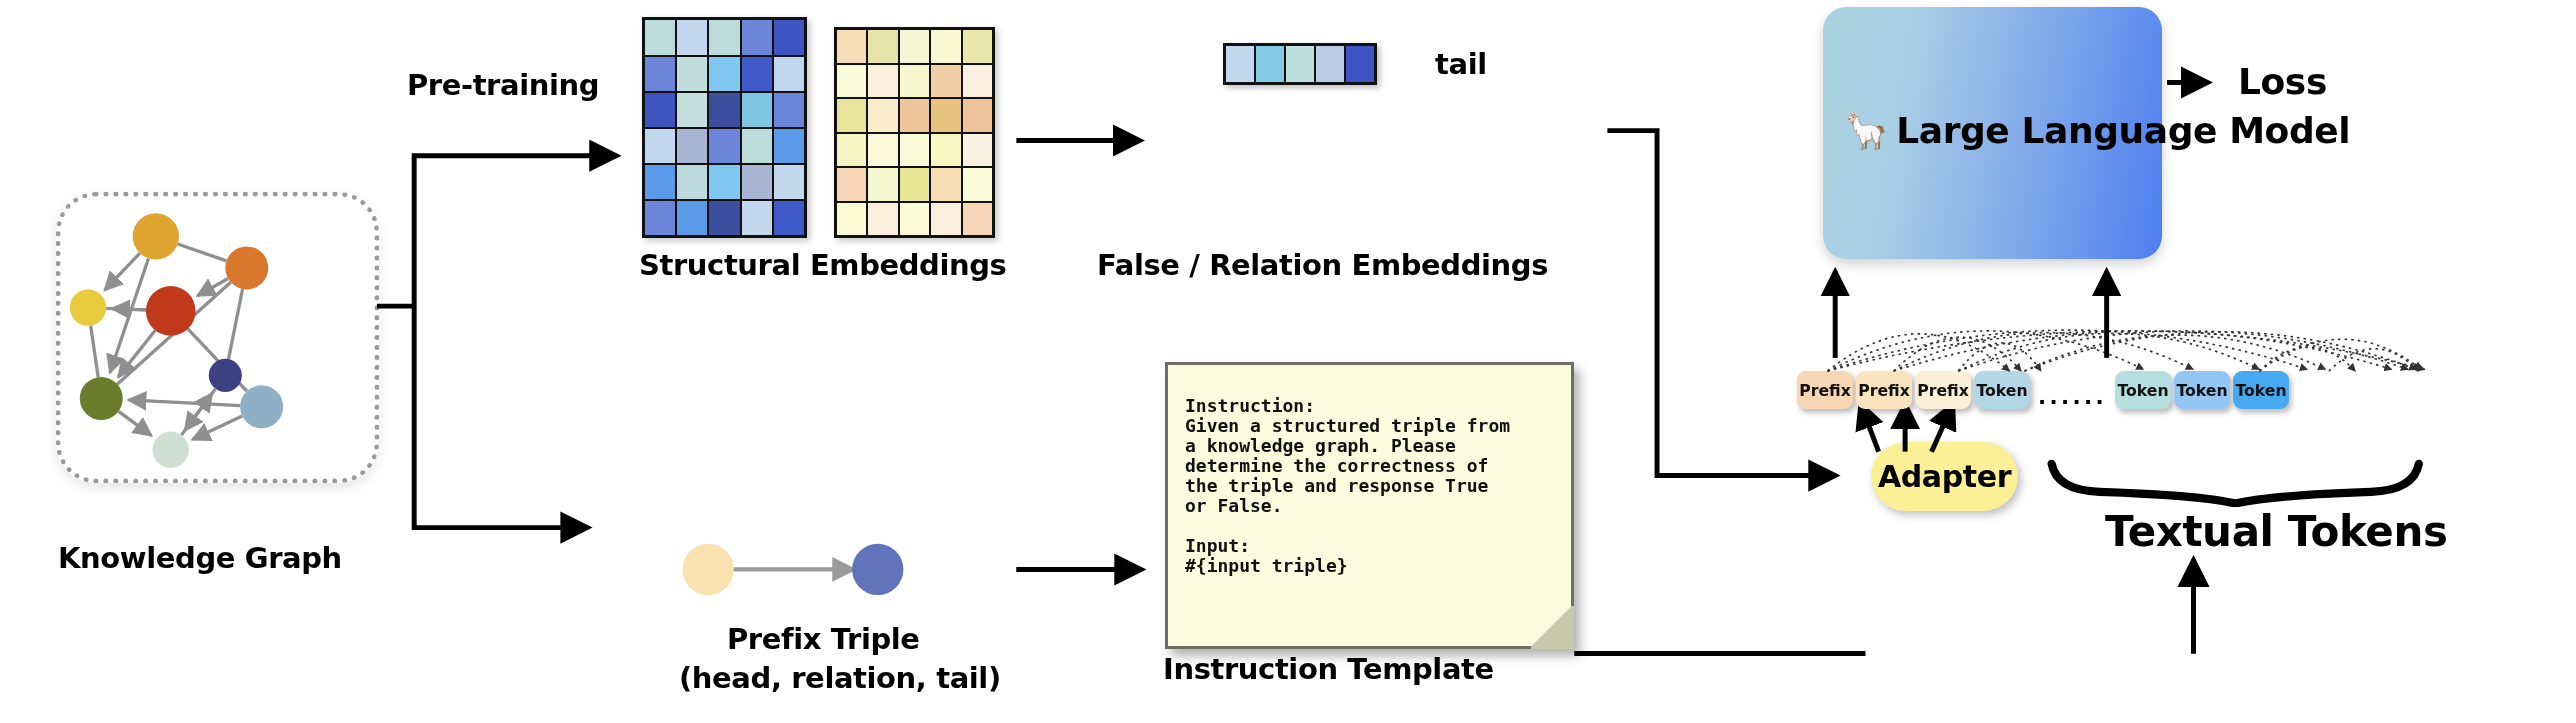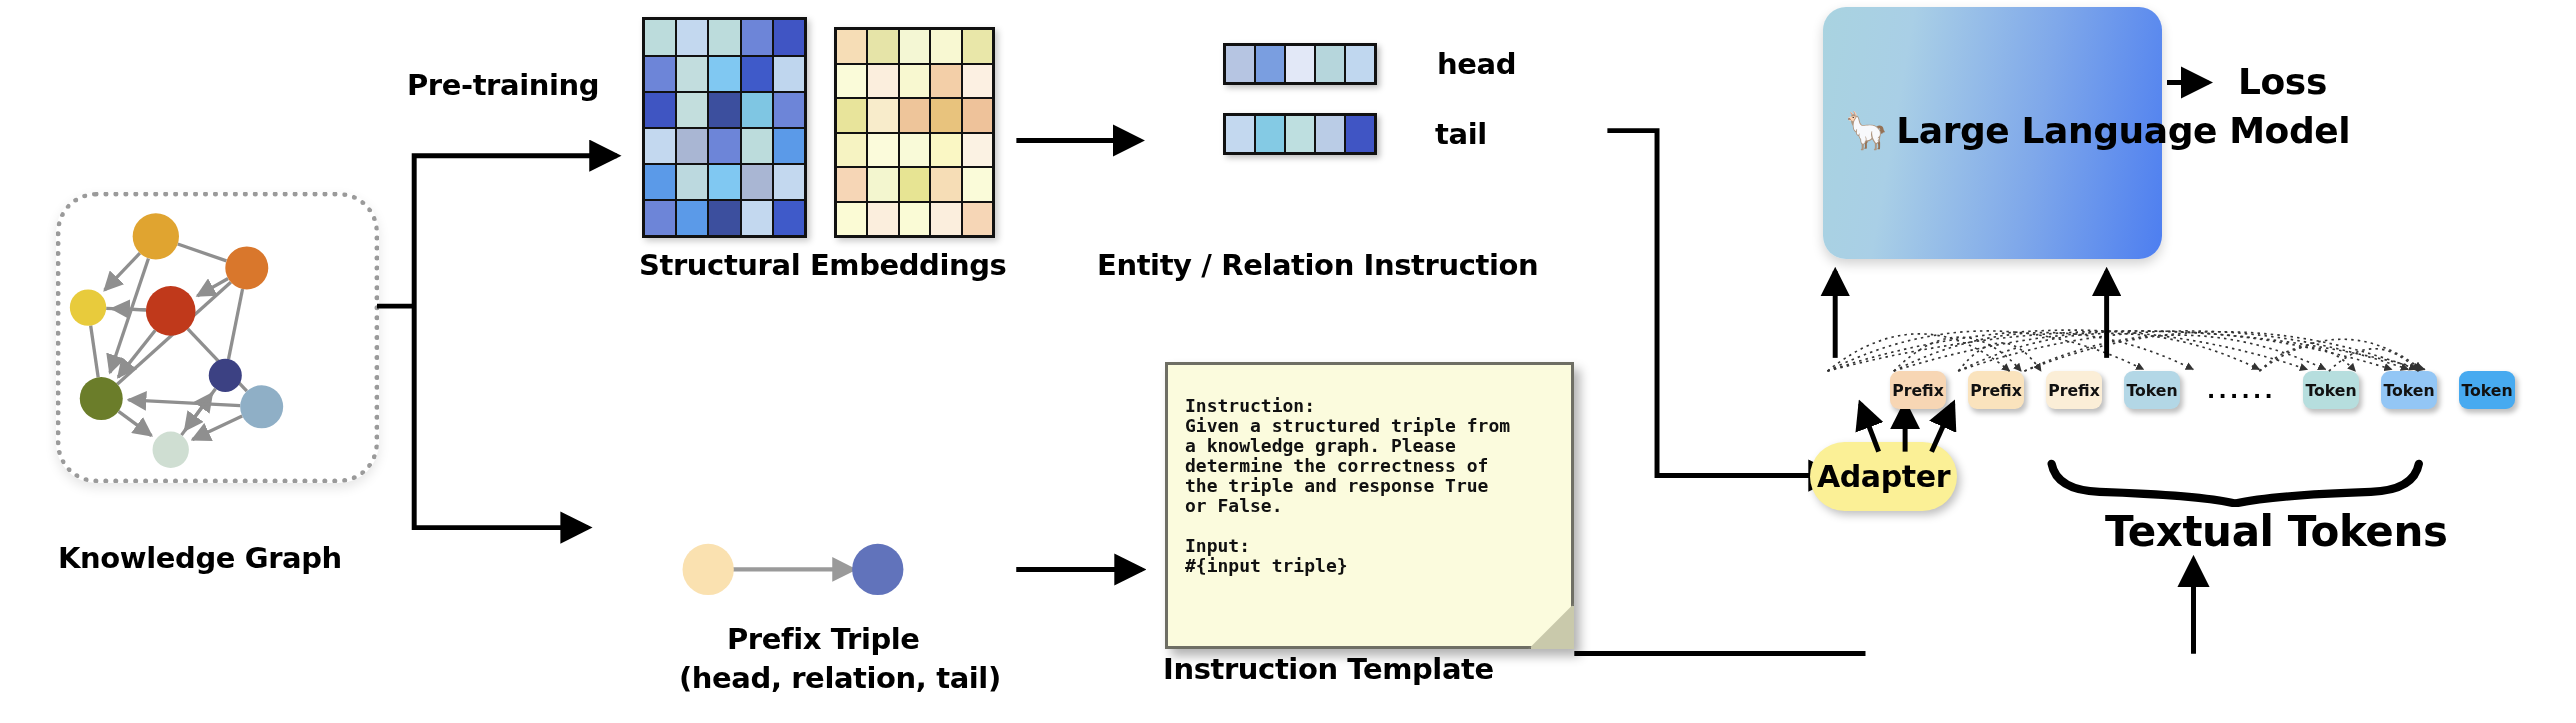--- a/index.html
+++ b/index.html
@@ -42,21 +42,21 @@
        background:linear-gradient(100deg,#a9d3e0 0%,#a9cfe6 24%,#7fa8ea 62%,#4d7ef0 100%);
        box-shadow:0 5px 11.6px rgba(0,0,0,.18);}
   #llm-inner{left:1844px;top:110px;display:flex;align-items:center;gap:7.4px;}
 
   
   .chip{width:56px;height:38px;border-radius:9px;display:flex;align-items:center;
         justify-content:center;font-size:15.7px;font-weight:700;color:#111;
         box-shadow:2.5px 3.3px 5.8px rgba(0,0,0,.25);}
 
   
-  #adapter{left:1810px;top:442px;width:147px;height:69px;border-radius:35px;
+  #adapter{left:1871px;top:442px;width:147px;height:69px;border-radius:35px;
            background:#fbf096;box-shadow:3.3px 4.1px 8.3px rgba(0,0,0,.25);
            display:flex;align-items:center;justify-content:center;text-align:center;}
 </style>
 </head>
 <body>
 
 <div class="abs" id="kg-box"></div>
 <svg class="abs" id="kg-svg" viewBox="0 0 410 372">
   <defs>
     <marker id="kgA" viewBox="0 0 10 10" refX="9" refY="5" markerWidth="6" markerHeight="6" orient="auto-start-reverse">
@@ -164,42 +164,32 @@
     <div style="background: rgb(231, 228, 147);"></div>
     <div style="background: rgb(246, 221, 182);"></div>
     <div style="background: rgb(250, 251, 217);"></div>
     <div style="background: rgb(251, 251, 213);"></div>
     <div style="background: rgb(251, 238, 221);"></div>
     <div style="background: rgb(250, 251, 214);"></div>
     <div style="background: rgb(251, 238, 221);"></div>
     <div style="background: rgb(246, 214, 182);"></div>
   </div>
 <div class="abs lbl" style="left:639px;top:248px;font-size:29px;">Structural Embeddings</div>
-<div class="abs lbl" style="left:1097px;top:248px;font-size:29px;">Entity / Relation Instruction</div>
+<div class="abs lbl" style="left:1097px;top:248px;font-size:29px;">False / Relation Embeddings</div>
 
 <svg class="abs" style="left:1016px;top:124px;width:141px;height:33px;" viewBox="0 0 170 40" width="141" height="33">
   <defs>
       <marker id="hA" viewBox="0 0 10 10" refX="8.5" refY="5" markerWidth="6.5" markerHeight="6.5" orient="auto-start-reverse">
         <path d="M0,0 L10,5 L0,10 z" fill="#000"></path>
       </marker>
     </defs>
   <path d="M0,20 H150" stroke="#000" stroke-width="6" fill="none" marker-end="url(#hA)"></path>
 </svg>
 
 <div class="abs" id="vectors" style="left:1223px;top:43px;">
-    <div style="display: flex; align-items: center; margin-bottom: 28px;">
-      <div class="vec">
-        <div style="background: rgb(182, 197, 226);"></div>
-        <div style="background: rgb(122, 158, 224);"></div>
-        <div style="background: rgb(226, 232, 247);"></div>
-        <div style="background: rgb(182, 214, 220);"></div>
-        <div style="background: rgb(192, 215, 239);"></div>
-      </div>
-      <span class="lbl" style="font-size: 29px; margin-left: 60px;">head</span>
-    </div>
     <div style="display: flex; align-items: center; margin-bottom: 0px;">
       <div class="vec">
         <div style="background: rgb(195, 216, 239);"></div>
         <div style="background: rgb(132, 202, 228);"></div>
         <div style="background: rgb(190, 223, 224);"></div>
         <div style="background: rgb(186, 204, 230);"></div>
         <div style="background: rgb(64, 85, 196);"></div>
       </div>
       <span class="lbl" style="font-size: 29px; margin-left: 58px;">tail</span>
     </div>
@@ -268,21 +258,21 @@
   <defs>
       <marker id="apA" viewBox="0 0 10 10" refX="8.5" refY="5" markerWidth="6" markerHeight="6" orient="auto-start-reverse">
         <path d="M0,0 L10,5 L0,10 z" fill="#000"></path>
       </marker>
     </defs>
   <path d="M60,66 L38,8" stroke="#000" stroke-width="6" fill="none" marker-end="url(#apA)"></path>
   <path d="M92,66 L92,8" stroke="#000" stroke-width="6" fill="none" marker-end="url(#apA)"></path>
   <path d="M124,66 L150,8" stroke="#000" stroke-width="6" fill="none" marker-end="url(#apA)"></path>
 </svg>
 
-<div class="abs" id="chips" style="left:1890px;top:371px;display:flex;align-items:center;gap:22px;">
+<div class="abs" id="chips" style="left:1797px;top:371px;display:flex;align-items:flex-end;gap:3px;">
     <div class="chip" style="background: rgb(247, 214, 180);">Prefix</div>
     <div class="chip" style="background: rgb(250, 227, 189);">Prefix</div>
     <div class="chip" style="background: rgb(251, 238, 215);">Prefix</div>
     <div class="chip" style="background: rgb(179, 215, 230);">Token</div>
     <div class="lbl" style="font-size: 21.5px; width: 79px; text-align: center; letter-spacing: 3.3px;">......</div>
     <div class="chip" style="background: rgb(182, 222, 222);">Token</div>
     <div class="chip" style="background: rgb(147, 198, 245);">Token</div>
     <div class="chip" style="background: rgb(71, 170, 240);">Token</div>
   </div>
 

